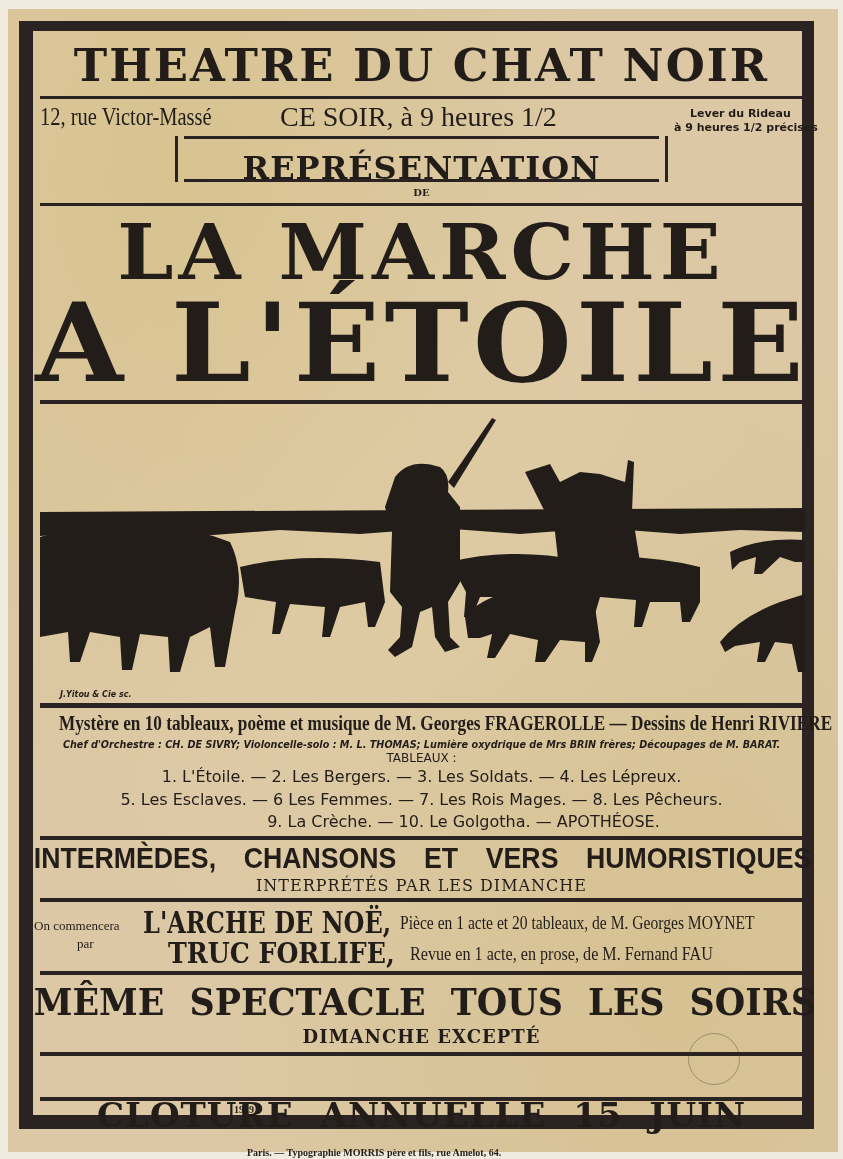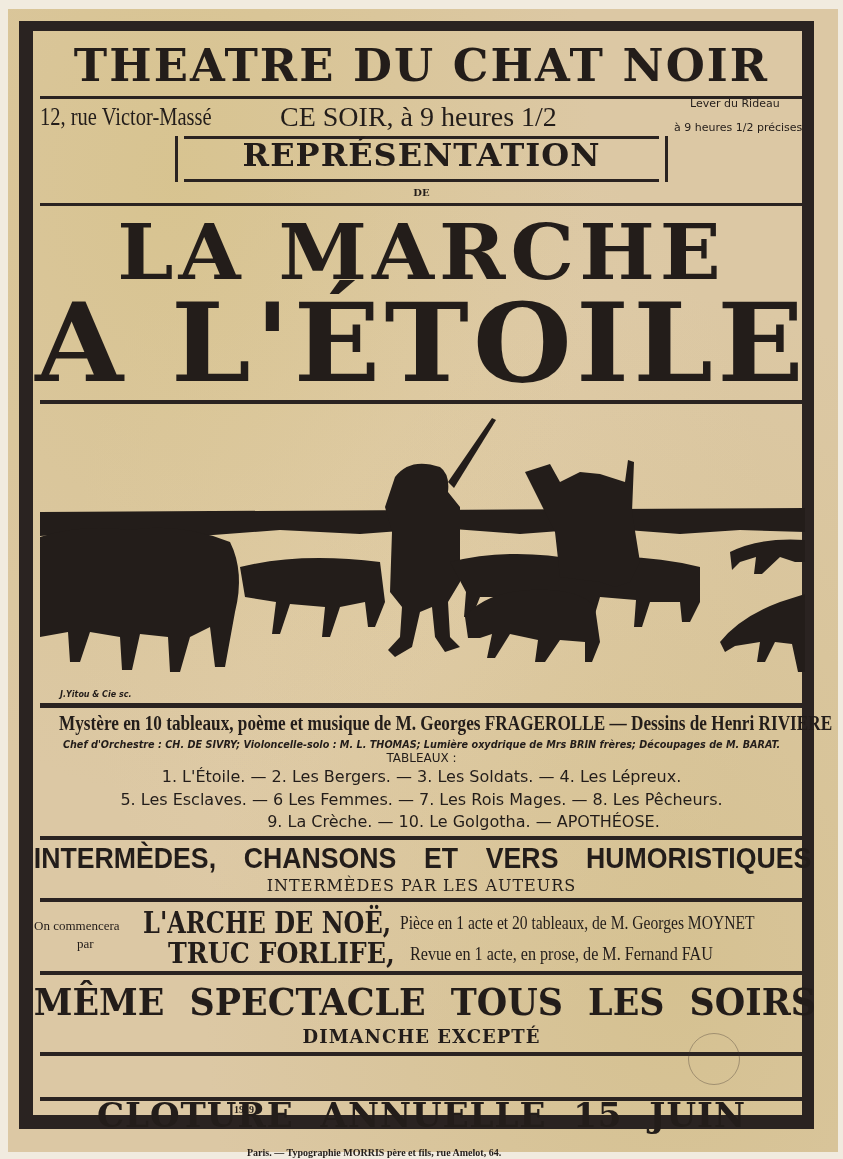--- a/index.html
+++ b/index.html
@@ -29,27 +29,27 @@
   .rule { position:absolute; left:40px; width:765px; background:#2a2321; }
   .t { position:absolute; white-space:nowrap; }
   .center { left:0; width:843px; text-align:center; }
 
   .slab { font-family:"DejaVu Serif", serif; font-weight:bold; }
   .sans { font-family:"DejaVu Sans", sans-serif; font-weight:bold; }
 
   #title-theatre { top:40px; font-size:44px; letter-spacing:2px; transform:scaleX(1.02); }
   #address { left:40px; top:103px; font-size:25px; font-family:"Liberation Serif", serif; transform:scaleX(0.82); transform-origin:left; }
   #ce-soir { left:280px; top:101px; font-size:28px; font-family:"Liberation Serif", serif; }
-  #lever1 { left:690px; top:97px; font-size:11px; font-weight:normal; }
-  #lever2 { left:674px; top:121px; font-size:11px; font-weight:normal; }
+  #lever1 { left:690px; top:107px; font-size:11px; font-weight:bold; }
+  #lever2 { left:674px; top:121px; font-size:11px; font-weight:bold; }
   .rep-box { position:absolute; left:175px; top:136px; width:493px; height:46px;
              border-left:3px solid #2a2321; border-right:3px solid #2a2321; box-sizing:border-box; }
   .rep-box::before, .rep-box::after { content:""; position:absolute; left:6px; right:6px; height:3px; background:#2a2321; }
   .rep-box::before { top:0; } .rep-box::after { bottom:0; }
-  #representation { top:136px; font-size:32px; letter-spacing:1px;text-align:center; }
+  #representation { top:149px; font-size:32px; letter-spacing:1px;text-align:center; }
   #de { top:187px; font-size:10px; font-weight:bold; }
 
   #la-marche { top:205px; font-size:80px; letter-spacing:5px; font-family:"DejaVu Serif", serif; font-weight:bold; transform:scaleY(0.95); }
   #etoile { top:280px; font-size:108px; letter-spacing:4px; font-family:"DejaVu Serif", serif; font-weight:bold; transform:scaleX(1.05); }
 
   .illus { position:absolute; left:40px; top:412px; width:765px; height:285px; }
   #signature { left:60px; top:690px; font-size:8px; font-style:italic; font-weight:bold; font-family:"DejaVu Sans", sans-serif; }
 
   #mystere { top:712px; font-size:20px; font-family:"Liberation Serif", serif; font-weight:bold; transform:scaleX(0.86); }
   #chef { top:738px; font-size:10.5px; font-style:italic; font-weight:bold; font-family:"DejaVu Sans", sans-serif; transform:scaleX(0.92); }
@@ -125,21 +125,21 @@
 
 <div class="t center" id="mystere">Mystère en 10 tableaux, poème et musique de M. Georges FRAGEROLLE — Dessins de Henri RIVIERE</div>
 <div class="t center" id="chef">Chef d'Orchestre : CH. DE SIVRY; Violoncelle-solo : M. L. THOMAS; Lumière oxydrique de Mrs BRIN frères; Découpages de M. BARAT.</div>
 <div class="t center" id="tableaux-label">TABLEAUX :</div>
 <div class="t center tab-line" id="tab1">1. L'Étoile. — 2. Les Bergers. — 3. Les Soldats. — 4. Les Lépreux.</div>
 <div class="t center tab-line" id="tab2">5. Les Esclaves. — 6 Les Femmes. — 7. Les Rois Mages. — 8. Les Pêcheurs.</div>
 <div class="t center tab-line" id="tab3">9. La Crèche. — 10. Le Golgotha. — APOTHÉOSE.</div>
 <div class="rule" style="top:836px;height:4px;"></div>
 
 <div class="t center" id="intermedes">INTERMÈDES, CHANSONS ET VERS HUMORISTIQUES</div>
-<div class="t center" id="interpretes">INTERMÈDES PAR LES AUTEURS</div>
+<div class="t center" id="interpretes">INTERPRÉTÉS PAR LES DIMANCHE</div>
 <div class="rule" style="top:898px;height:4px;"></div>
 
 <div class="t" id="on-commencera">On commencera</div>
 <div class="t" id="par">par</div>
 <div class="t" id="arche-title">L'ARCHE DE NOË,</div>
 <div class="t" id="arche-desc">Pièce en 1 acte et 20 tableaux, de M. Georges MOYNET</div>
 <div class="t" id="truc-title">TRUC FORLIFE,</div>
 <div class="t" id="truc-desc">Revue en 1 acte, en prose, de M. Fernand FAU</div>
 <div class="rule" style="top:971px;height:4px;"></div>
 

